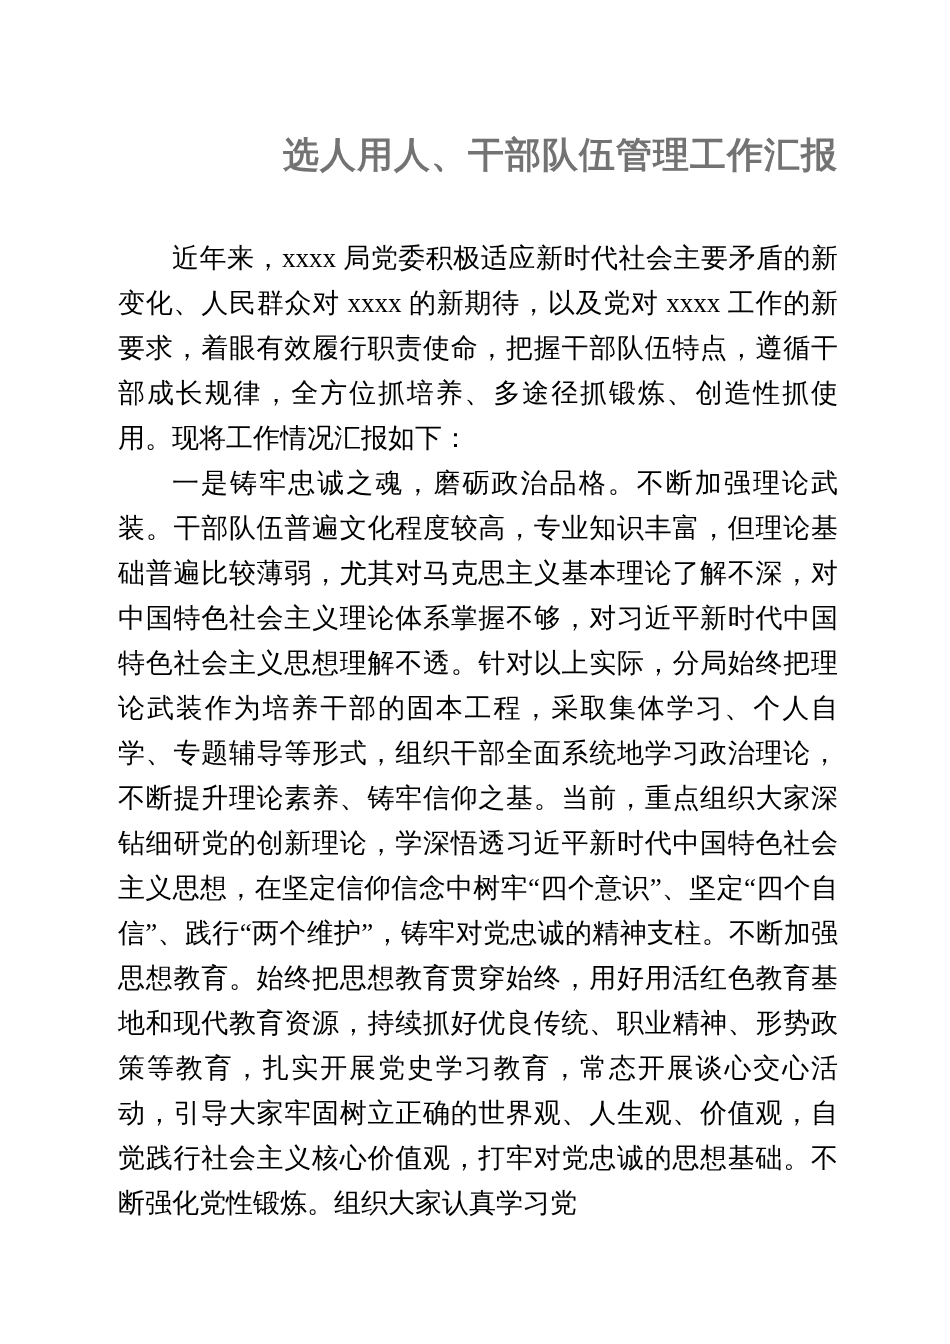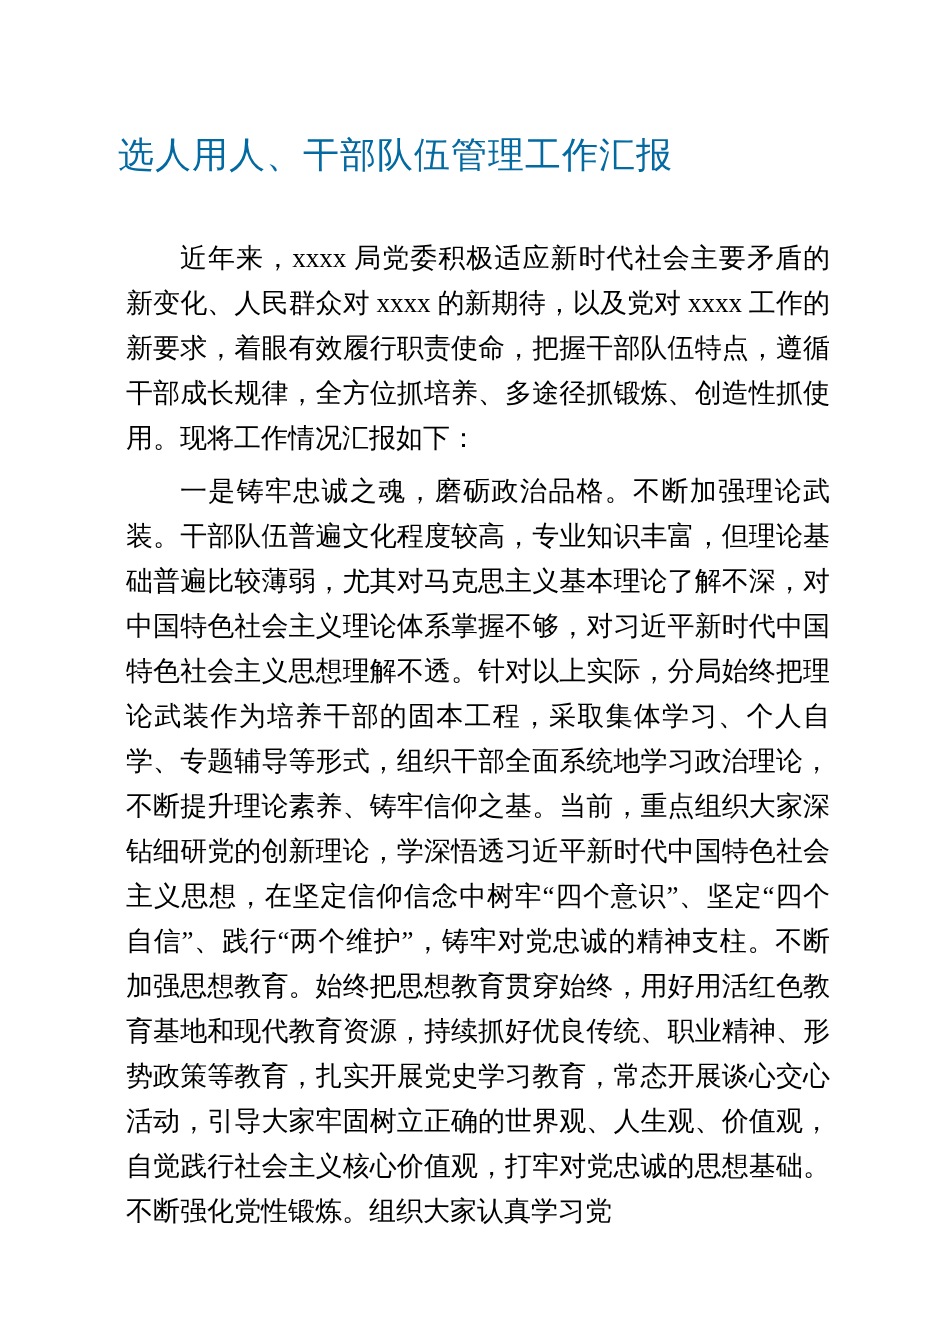--- a/index.html
+++ b/index.html
@@ -18,34 +18,34 @@
     overflow: hidden;
     box-sizing: border-box;
     padding: 0 112px 0 118px;
   }
   .doc-title {
     margin: 0;
     padding-top: 130px;
     margin-bottom: 56px;
     font-size: 36px;
     line-height: 50px;
-    font-weight: normal;
-    text-align: left;
+    font-weight: bold;
+    text-align: right;
     letter-spacing: 1px;
-    color: #0369a1;
+    color: #737373;
   }
   .doc-body {
     font-size: 27px;
     line-height: 45px;
     text-align: justify;
     text-justify: inter-ideograph;
     color: #000000;
   }
   .doc-body p {
-    margin: 8px;
+    margin: 0;
     text-indent: 2em;
   }
   .doc-body .seg-bold {
     font-weight: normal;
   }
 </style>
 </head>
 <body>
 
 <div class="page">

